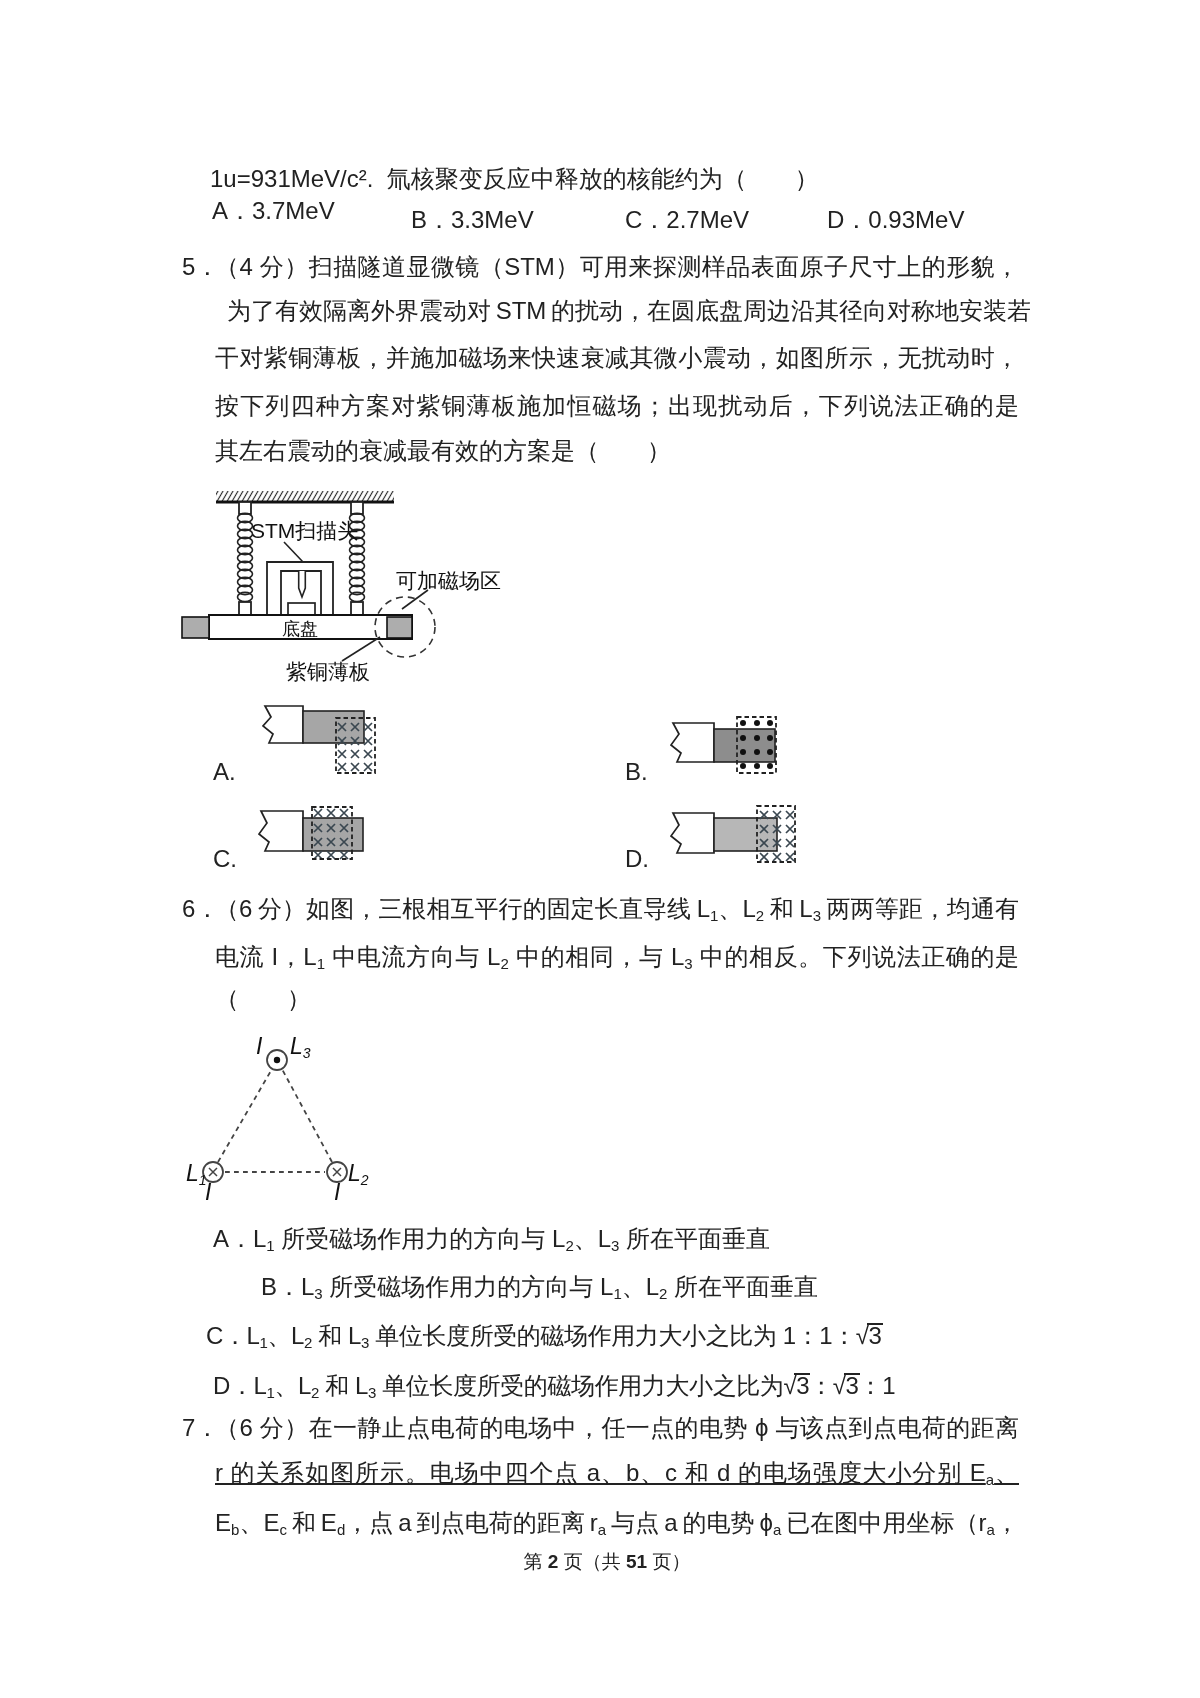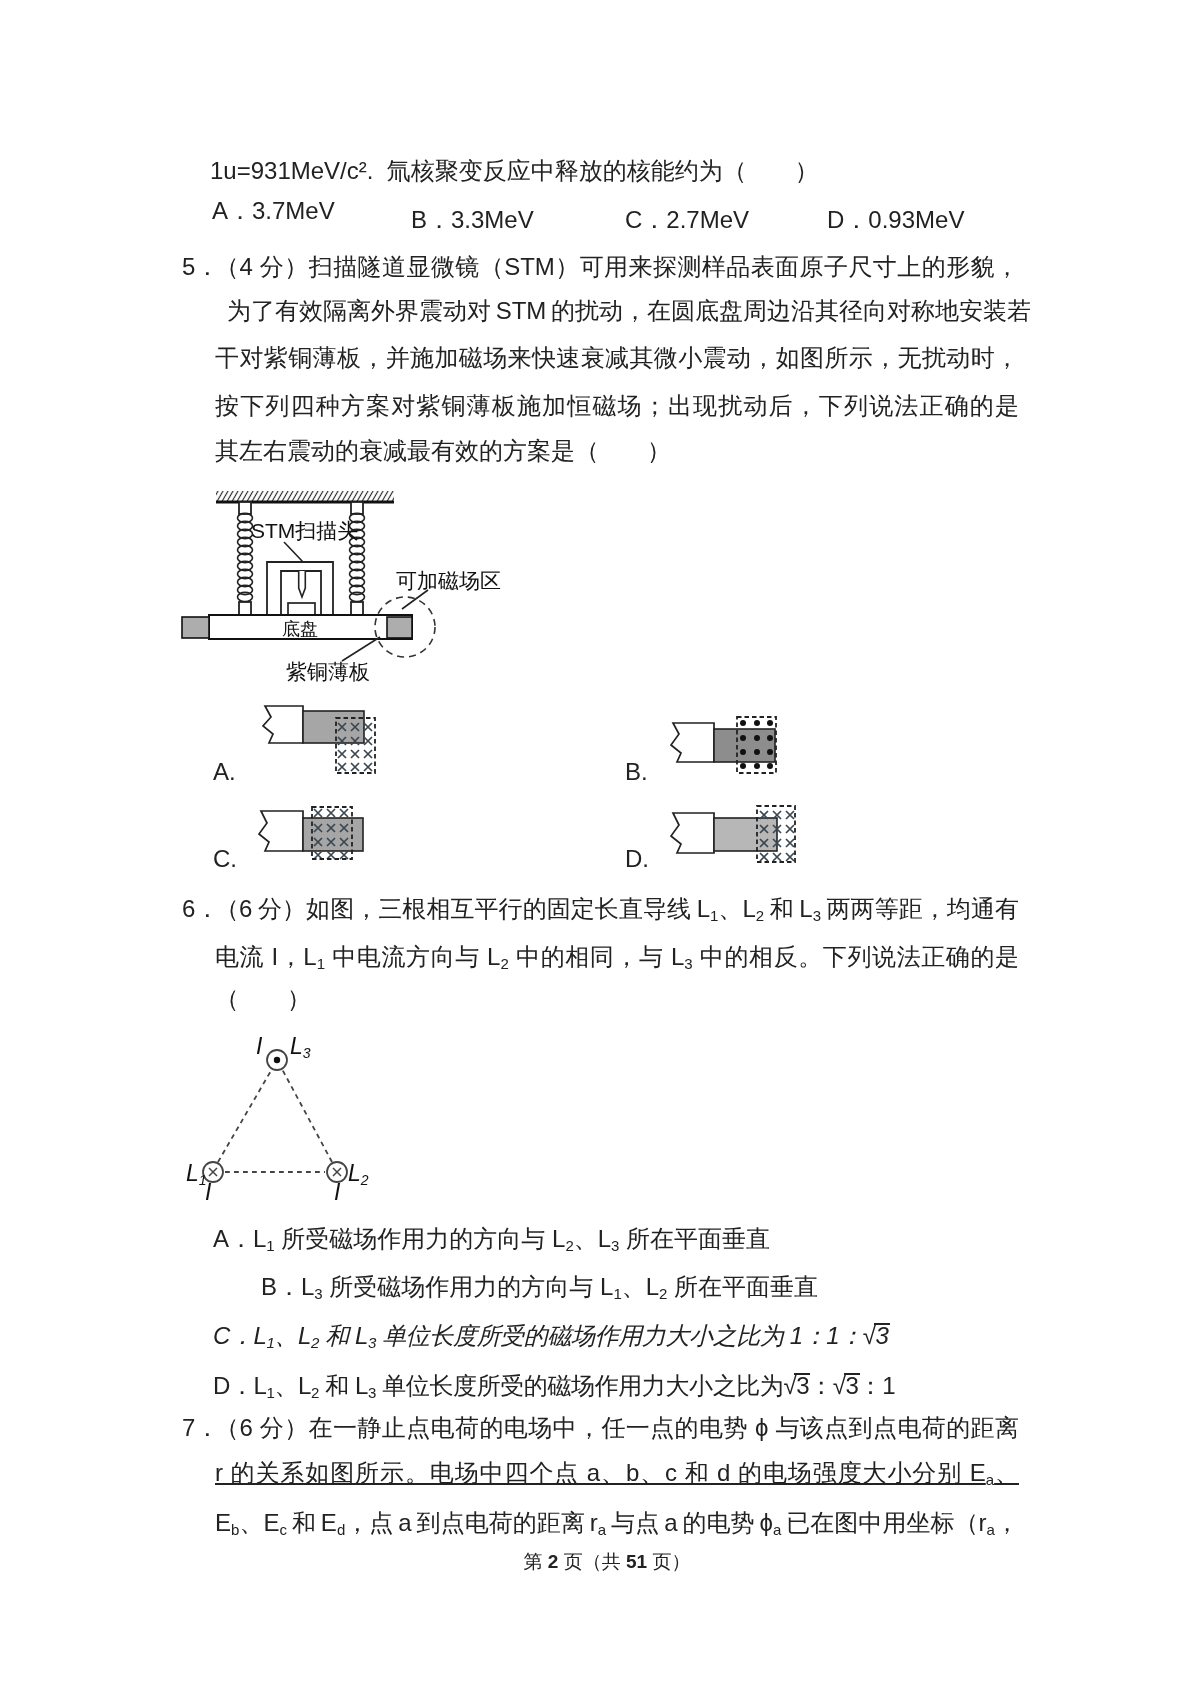--- a/index.html
+++ b/index.html
@@ -9,21 +9,21 @@
 .j{white-space:nowrap;width:804px;text-align:justify;text-align-last:justify;}
 sub.s{font-size:15px;vertical-align:baseline;position:relative;top:4px;line-height:0;}
 .rn{position:relative;}
 .rn::before{content:"";position:absolute;left:-2px;right:-1px;top:1px;border-top:2px solid #222;}
 .b{font-weight:bold;}
 svg text{font-family:"Liberation Sans",sans-serif;}
 </style>
 </head>
 <body>
 
-<div class="ln" style="left:210px;top:148px;">1u=931MeV/c².&nbsp; 氚核聚变反应中释放的核能约为（  ）</div>
+<div class="ln" style="left:210px;top:156px;">1u=931MeV/c².&nbsp; 氚核聚变反应中释放的核能约为（  ）</div>
 <div class="ln" style="left:212px;top:188px;">A．3.7MeV</div>
 <div class="ln" style="left:411px;top:197px;">B．3.3MeV</div>
 <div class="ln" style="left:625px;top:197px;">C．2.7MeV</div>
 <div class="ln" style="left:827px;top:197px;">D．0.93MeV</div>
 
 <div class="ln" style="left:182px;top:244px;">5．</div>
 <div class="ln j" style="left:215px;top:244px;">（4 分）扫描隧道显微镜（STM）可用来探测样品表面原子尺寸上的形貌，</div>
 <div class="ln j" style="left:215px;top:288px;word-spacing:-2px;margin-left:12px;">为了有效隔离外界震动对 STM 的扰动，在圆底盘周边沿其径向对称地安装若</div>
 <div class="ln j" style="left:215px;top:335px;">干对紫铜薄板，并施加磁场来快速衰减其微小震动，如图所示，无扰动时，</div>
 <div class="ln j" style="left:215px;top:383px;">按下列四种方案对紫铜薄板施加恒磁场；出现扰动后，下列说法正确的是</div>
@@ -215,21 +215,21 @@
 <text x="6" y="149">L<tspan font-size="14" dy="4">1</tspan></text>
 <text x="25" y="168">I</text>
 <text x="168" y="149">L<tspan font-size="14" dy="4">2</tspan></text>
 <text x="154" y="168">I</text>
 </g>
 </svg>
 </div>
 
 <div class="ln" style="left:213px;top:1216px;text-align:right;">A．L<sub class="s">1</sub> 所受磁场作用力的方向与 L<sub class="s">2</sub>、L<sub class="s">3</sub> 所在平面垂直</div>
 <div class="ln" style="left:213px;top:1264px;margin-left:48px;">B．L<sub class="s">3</sub> 所受磁场作用力的方向与 L<sub class="s">1</sub>、L<sub class="s">2</sub> 所在平面垂直</div>
-<div class="ln" style="left:213px;top:1313px;letter-spacing:-0.4px;font-style:italic;">C．L<sub class="s">1</sub>、L<sub class="s">2</sub> 和 L<sub class="s">3</sub> 单位长度所受的磁场作用力大小之比为 1：1：√<span class="rn">3</span></div>
+<div class="ln" style="left:206px;top:1313px;letter-spacing:-0.4px;">C．L<sub class="s">1</sub>、L<sub class="s">2</sub> 和 L<sub class="s">3</sub> 单位长度所受的磁场作用力大小之比为 1：1：√<span class="rn">3</span></div>
 <div class="ln" style="left:213px;top:1363px;letter-spacing:-0.4px;">D．L<sub class="s">1</sub>、L<sub class="s">2</sub> 和 L<sub class="s">3</sub> 单位长度所受的磁场作用力大小之比为√<span class="rn">3</span>：√<span class="rn">3</span>：1</div>
 
 <div class="ln" style="left:182px;top:1405px;">7．</div>
 <div class="ln j" style="left:215px;top:1405px;">（6 分）在一静止点电荷的电场中，任一点的电势 ϕ 与该点到点电荷的距离</div>
 <div class="ln j" style="left:215px;top:1450px;text-decoration:underline;">r 的关系如图所示。电场中四个点 a、b、c 和 d 的电场强度大小分别 E<sub class="s">a</sub>、</div>
 <div class="ln j" style="left:215px;top:1500px;word-spacing:-1.8px;">E<sub class="s">b</sub>、E<sub class="s">c</sub> 和 E<sub class="s">d</sub>，点 a 到点电荷的距离 r<sub class="s">a</sub> 与点 a 的电势 ϕ<sub class="s">a</sub> 已在图中用坐标（r<sub class="s">a</sub>，</div>
 
 <div class="ln" style="left:7px;top:1539px;width:1200px;text-align:center;font-size:19px;">第 <span class="b">2</span> 页（共 <span class="b">51</span> 页）</div>
 
 </body></html>

